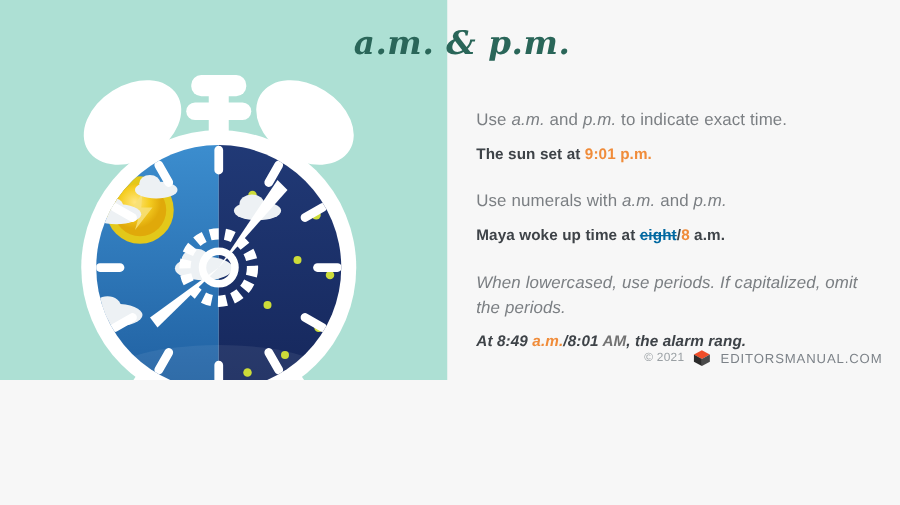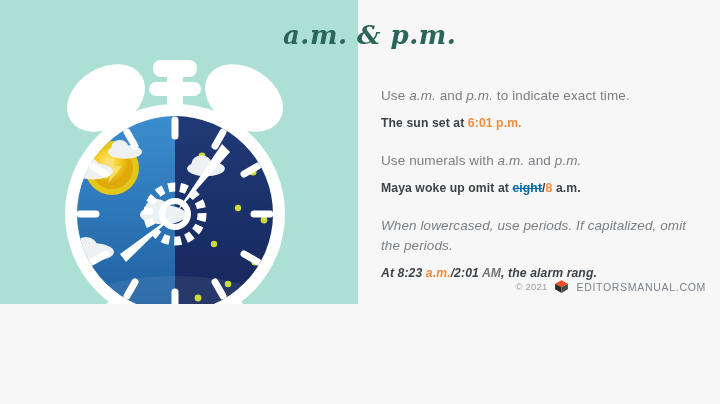--- a/index.html
+++ b/index.html
@@ -209,37 +209,37 @@
     </svg>
   </div>
 
   <div class="content">
 
     <div class="block">
       <div class="rule">
         <span>Use </span><i>a.m.</i><span> and </span><i>p.m.</i><span> to indicate exact time.</span>
       </div>
       <div class="example">
-        <span>The sun set at </span><span class="hl">6:01 p.m.</span>
+        <span>The sun set at </span><span class="hl">9:01 p.m.</span>
       </div>
     </div>
 
     <div class="block">
       <div class="rule">
         <span>Use numerals with </span><i>a.m.</i><span> and </span><i>p.m.</i>
       </div>
       <div class="example">
-        <span>Maya woke up omit at </span><span class="strike">eight</span><span>/</span><span class="hl">8</span><span> a.m.</span>
+        <span>Maya woke up time at </span><span class="strike">eight</span><span>/</span><span class="hl">8</span><span> a.m.</span>
       </div>
     </div>
 
     <div class="block">
       <div class="rule">When lowercased, use periods. If capitalized, omit the periods.</div>
       <div class="example">
-        <span>At 8:23 </span><span class="hl">a.m.</span><span>/2:01 </span><span class="hl-red">AM</span><span>, the alarm rang.</span>
+        <span>At 8:49 </span><span class="hl">a.m.</span><span>/8:01 </span><span class="hl-red">AM</span><span>, the alarm rang.</span>
       </div>
     </div>
 
   </div>
 
   <div class="footer">
     <span class="copy">© 2021</span>
     <span>
       <svg class="cube" viewBox="0 0 24 24" xmlns="http://www.w3.org/2000/svg">
         <path d="M3 8 L12 3 L21 8 L12 13 Z" fill="#ef4d28"></path>

